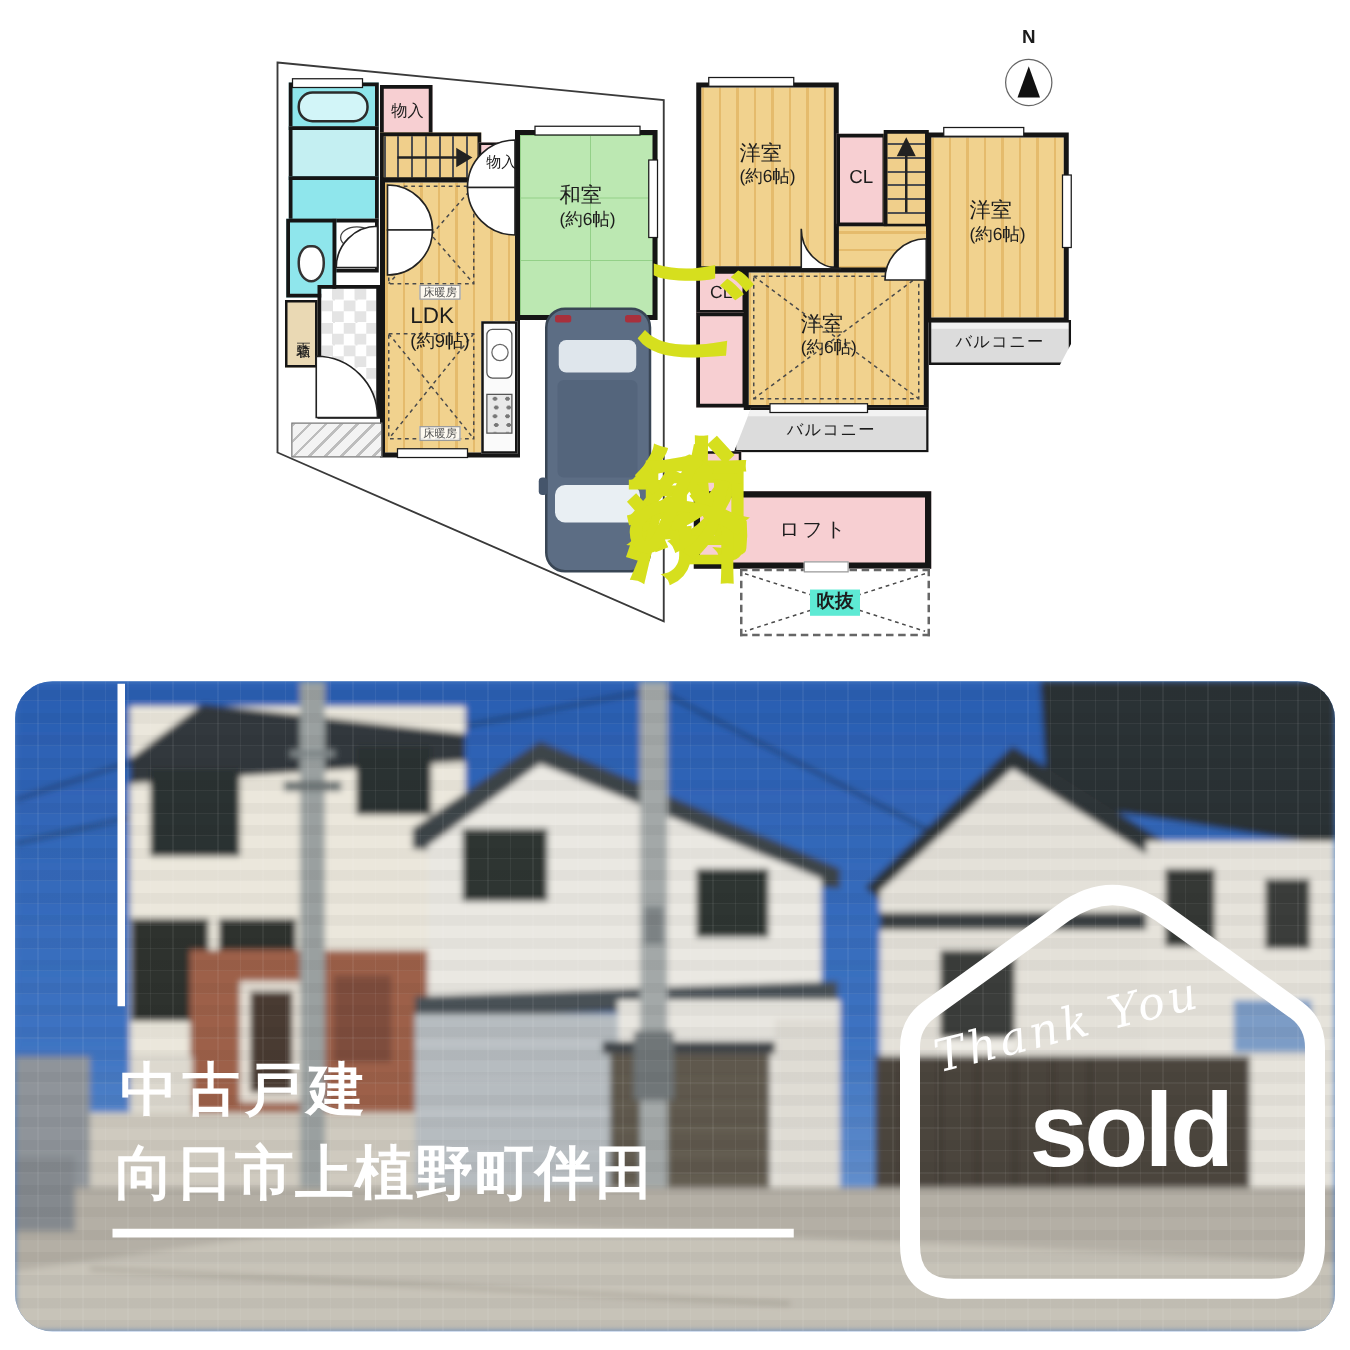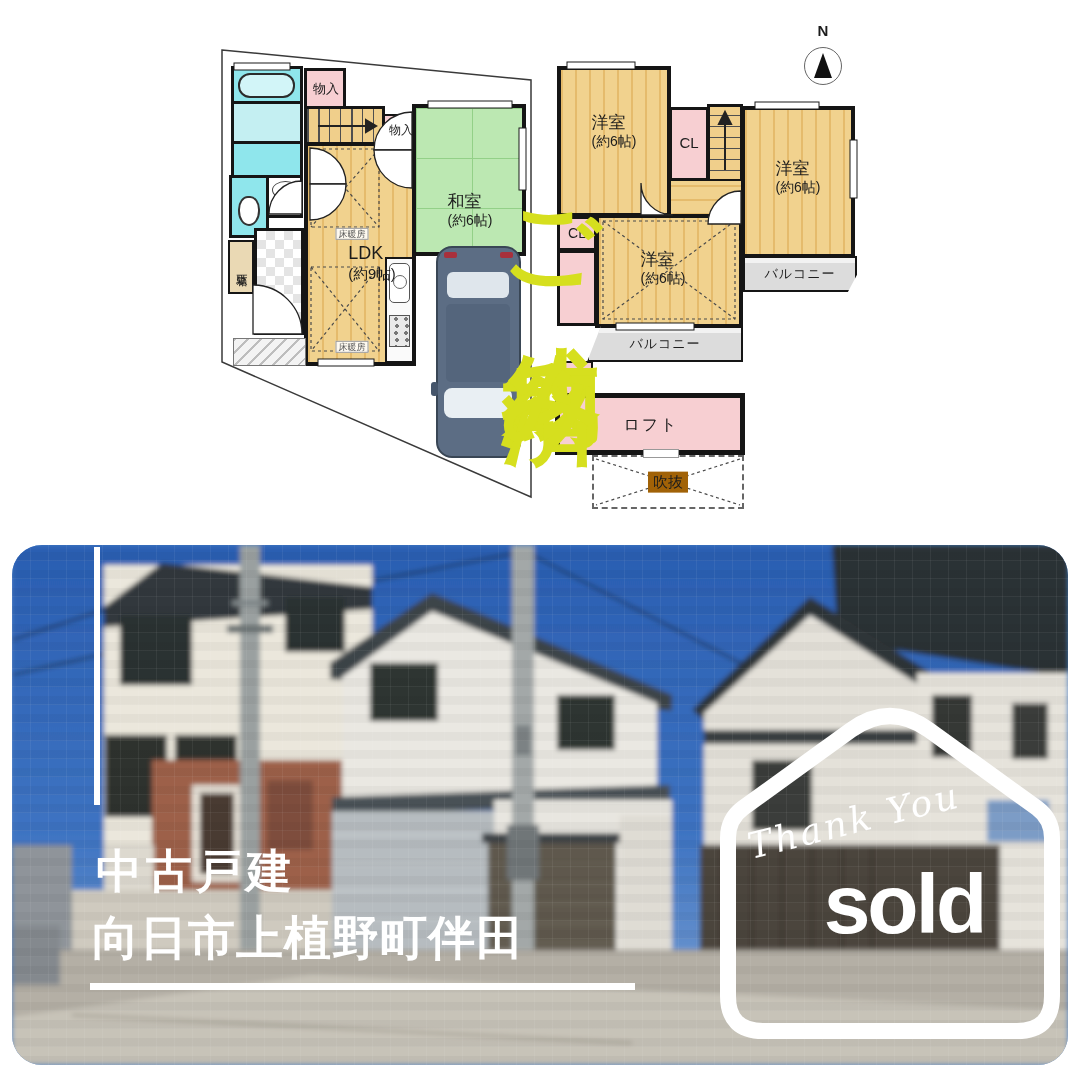--- a/index.html
+++ b/index.html
@@ -170,44 +170,44 @@
       <g stroke="#222" stroke-width="2" fill="#222">
         <line x1="318" y1="126" x2="366" y2="126"></line>
           <polygon points="366,120 376,126 366,132"></polygon>
         <line x1="725" y1="170" x2="725" y2="122"></line>
           <polygon points="719,124 725,112 731,124"></polygon>
       </g>
     </svg>
 
     <div class="lbl" style="left:326px;top:89px;font-size:13px;"><span>物入</span></div>
     <div class="lbl" style="left:401px;top:130px;font-size:12px;"><span>物入</span></div>
-    <div class="lbl" style="left:470px;top:165px;font-size:17px;margin-top:45px;">
+    <div class="lbl" style="left:470px;top:165px;font-size:17px;">
       <span>和室</span><span class="sz">(約6帖)</span>
     </div>
-    <div class="lbl" style="left:372px;top:262px;font-size:18px;z-index:7;">
+    <div class="lbl" style="left:352px;top:262px;font-size:18px;z-index:7;">
       <span>LDK</span><span class="sz">(約9帖)</span>
     </div>
     <div class="lbl tiny" style="left:352px;top:234px;"><span>床暖房</span></div>
     <div class="lbl tiny" style="left:352px;top:347px;"><span>床暖房</span></div>
     <div class="lbl vtext" style="left:241px;top:267px;font-size:11px;letter-spacing:1px;"><span>下駄箱</span></div>
     <div class="lbl" style="left:614px;top:131px;font-size:17px;">
       <span>洋室</span><span class="sz">(約6帖)</span>
     </div>
     <div class="lbl" style="left:689px;top:143px;font-size:15px;"><span>CL</span></div>
     <div class="lbl" style="left:798px;top:177px;font-size:17px;">
       <span>洋室</span><span class="sz">(約6帖)</span>
     </div>
     <div class="lbl" style="left:577px;top:234px;font-size:14px;"><span>CL</span></div>
     <div class="lbl" style="left:663px;top:268px;font-size:17px;">
       <span>洋室</span><span class="sz">(約6帖)</span>
     </div>
     <div class="lbl" style="left:800px;top:274px;font-size:13px;letter-spacing:1px;"><span>バルコニー</span></div>
     <div class="lbl" style="left:665px;top:344px;font-size:13px;letter-spacing:1px;"><span>バルコニー</span></div>
     <div class="lbl" style="left:651px;top:425px;font-size:16px;letter-spacing:2px;"><span>ロフト</span></div>
-    <div class="lbl" style="left:668px;top:482px;font-size:15px;background:#a16207;padding:1px 5px;"><span>吹抜</span></div>
+    <div class="lbl" style="left:668px;top:482px;font-size:15px;background:#5eead4;padding:1px 5px;font-weight:bold;"><span>吹抜</span></div>
 
     <div class="north-label"><span>N</span></div>
     <div class="compass">
         <span class="tri"></span>
       </div>
   </div>
 
   <div class="photo">
     <svg class="scene" viewBox="0 0 1056 520" preserveAspectRatio="none">
       <defs>

